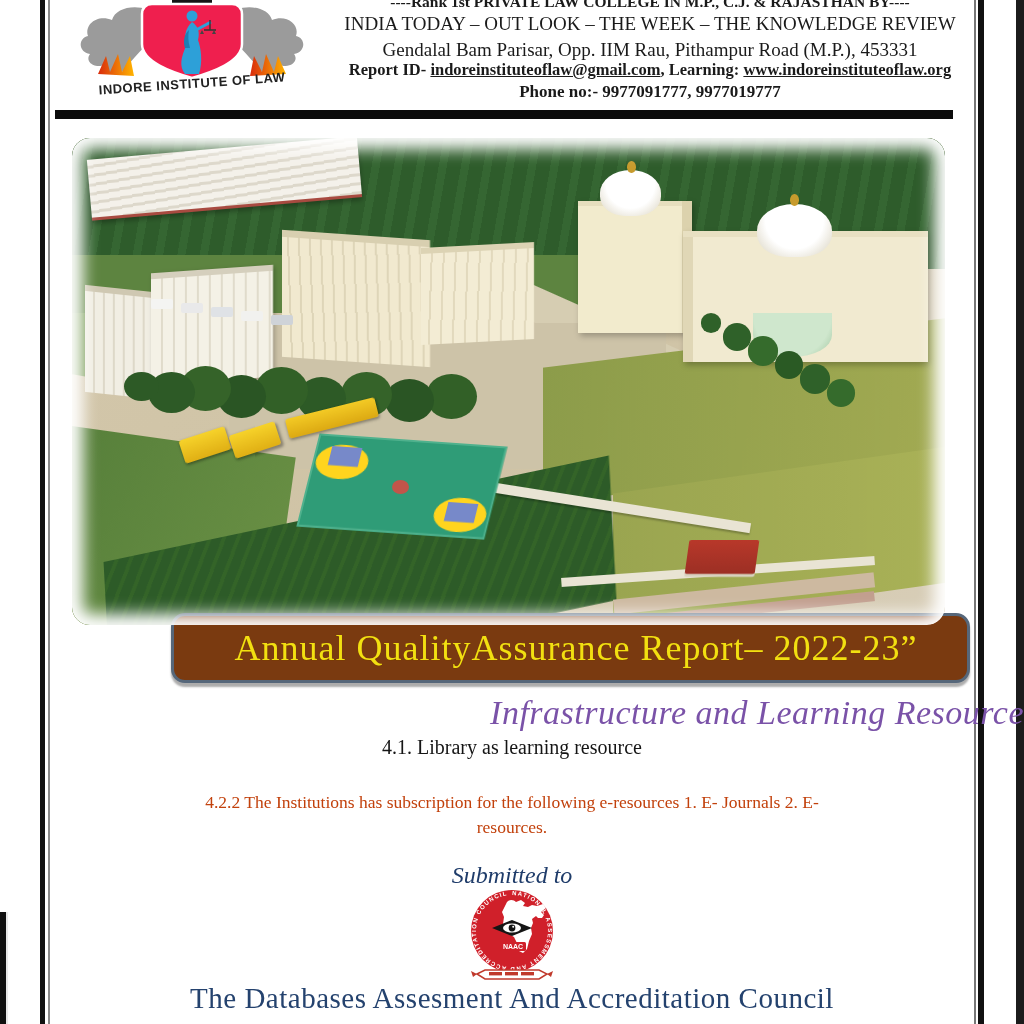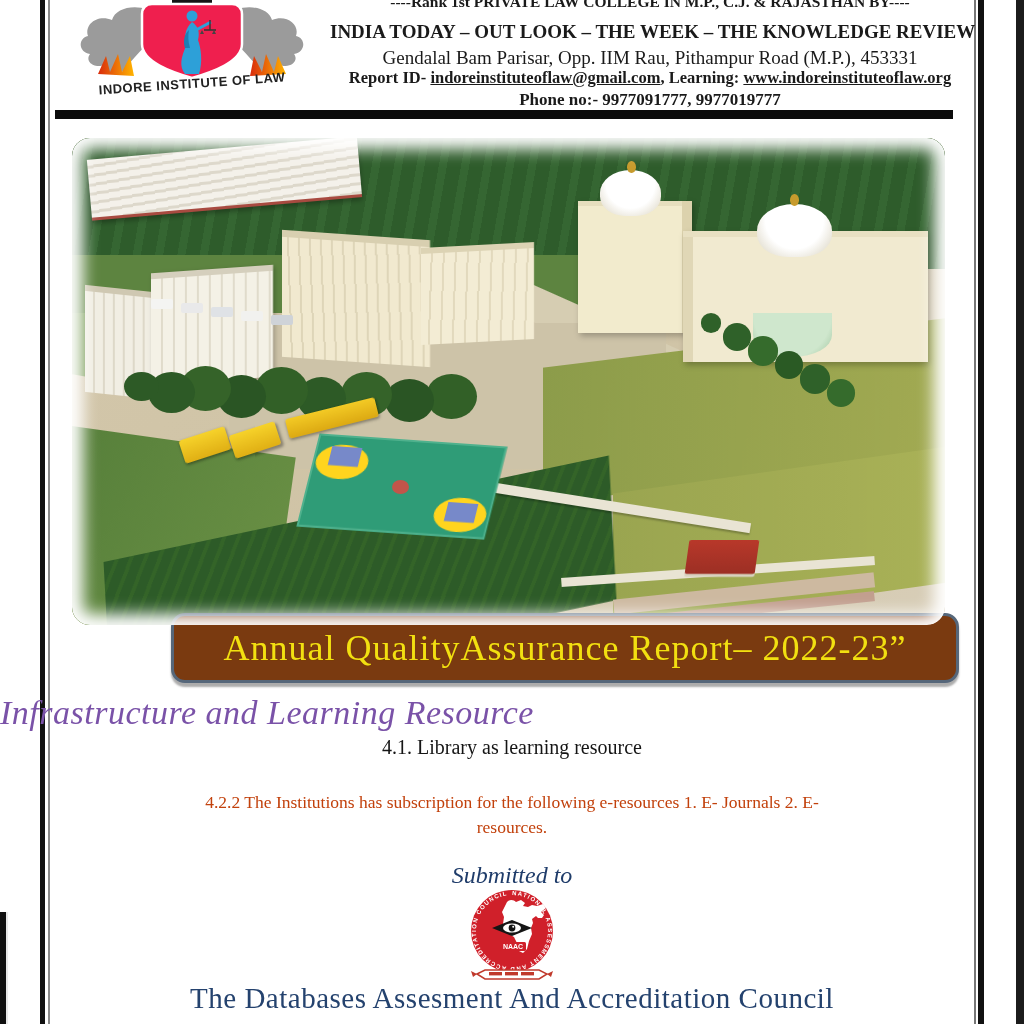--- a/index.html
+++ b/index.html
@@ -10,21 +10,21 @@
   .b-left{position:absolute;left:40px;top:0;width:5px;height:100%;background:#111;}
   .b-left2{position:absolute;left:48px;top:0;width:2px;height:100%;background:#8a8a8a;}
   .b-right1{position:absolute;left:974px;top:0;width:2px;height:100%;background:#777;}
   .b-right2{position:absolute;left:978px;top:0;width:6px;height:100%;background:#111;}
   .edge-right{position:absolute;left:1016px;top:0;width:8px;height:100%;background:#1c1c1c;}
   .edge-left-bottom{position:absolute;left:0;top:912px;width:8px;height:112px;background:#101010;box-shadow:inset -2px 0 0 #e8e8e8;}
 
   
   .hdr-text{position:absolute;left:330px;top:-7px;width:640px;text-align:center;line-height:1.12;}
   .hdr-rank{font-weight:bold;font-size:15.5px;white-space:nowrap;}
-  .hdr-media{font-weight:bold;font-size:19px;margin-top:11px;white-space:nowrap;}
+  .hdr-media{font-weight:normal;font-size:19px;margin-top:3px;white-space:nowrap;}
   .hdr-addr{font-size:19px;margin-top:4px;white-space:nowrap;}
   .hdr-mail{font-weight:bold;font-size:16.5px;margin-top:1px;white-space:nowrap;}
   .hdr-mail .lnk{text-decoration:underline;}
   .hdr-phone{font-weight:bold;font-size:17px;margin-top:3px;}
   .hdr-sep{position:absolute;left:55px;top:110px;width:898px;height:9px;background:#0b0b0b;}
 
   .logo-wrap{position:absolute;left:72px;top:0;width:240px;height:108px;}
   .logo-name{position:absolute;left:8px;top:76px;width:224px;text-align:center;
              font-family:"Liberation Sans",sans-serif;font-weight:bold;font-size:13px;
              letter-spacing:.5px;color:#222;transform:rotate(-4deg);}
@@ -94,26 +94,26 @@
   .ph-cars{left:9%;top:33%;width:2.6%;height:2.2%;background:#f4f4f2;border-radius:2px;
     box-shadow:30px 4px 0 #e9e9ea,60px 8px 0 #dfe2e6,90px 12px 0 #f1f1ef,120px 16px 0 #cfd3d8;}
   .ph-gazebo{left:70.5%;top:82.5%;width:8%;height:7%;transform:skewX(-8deg);border-radius:2px;
              background:linear-gradient(#b8382a,#9c2f24);box-shadow:0 3px 0 #d8d2c0;}
   .ph-path1{left:62%;top:92%;width:30%;height:3%;background:#cdb9a0;transform:rotate(-6deg);}
   .ph-path2{left:66%;top:95.5%;width:26%;height:2%;background:#c29f8f;transform:rotate(-6deg);}
 
   
   .banner{position:absolute;left:171px;top:613px;width:782px;height:64px;background:#7a3a10;
           border:3px solid #56677a;border-radius:14px;box-shadow:0 4px 2px rgba(70,70,70,.45);
-          display:flex;align-items:center;justify-content:center;z-index:5;}
+          display:flex;align-items:center;justify-content:center;z-index:5;padding-left:11px;}
   .banner-title{font-size:36px;letter-spacing:1px;color:#f2e011;white-space:nowrap;
                 text-shadow:0 1px 0 rgba(120,60,0,.6);}
 
   
-  .sec-title{position:absolute;left:0;top:694px;width:100%;text-align:left;
+  .sec-title{position:absolute;left:0;top:694px;width:100%;text-align:right;
              font-style:italic;font-size:34px;letter-spacing:.5px;color:#7a52a8;}
   .sub-title{position:absolute;left:0;top:736px;width:100%;text-align:center;font-size:20px;color:#151515;}
   .para{position:absolute;left:102px;top:790px;width:820px;text-align:center;
         font-size:17.5px;line-height:25px;color:#c2410c;}
   .submitted{position:absolute;left:0;top:862px;width:100%;text-align:center;
              font-style:italic;font-size:24px;color:#1f3c6a;}
   .naac{position:absolute;left:437px;top:886px;width:150px;height:100px;}
   .council{position:absolute;left:0;top:982px;width:100%;text-align:center;
            font-size:29px;color:#24426e;letter-spacing:.5px;}
 </style>

